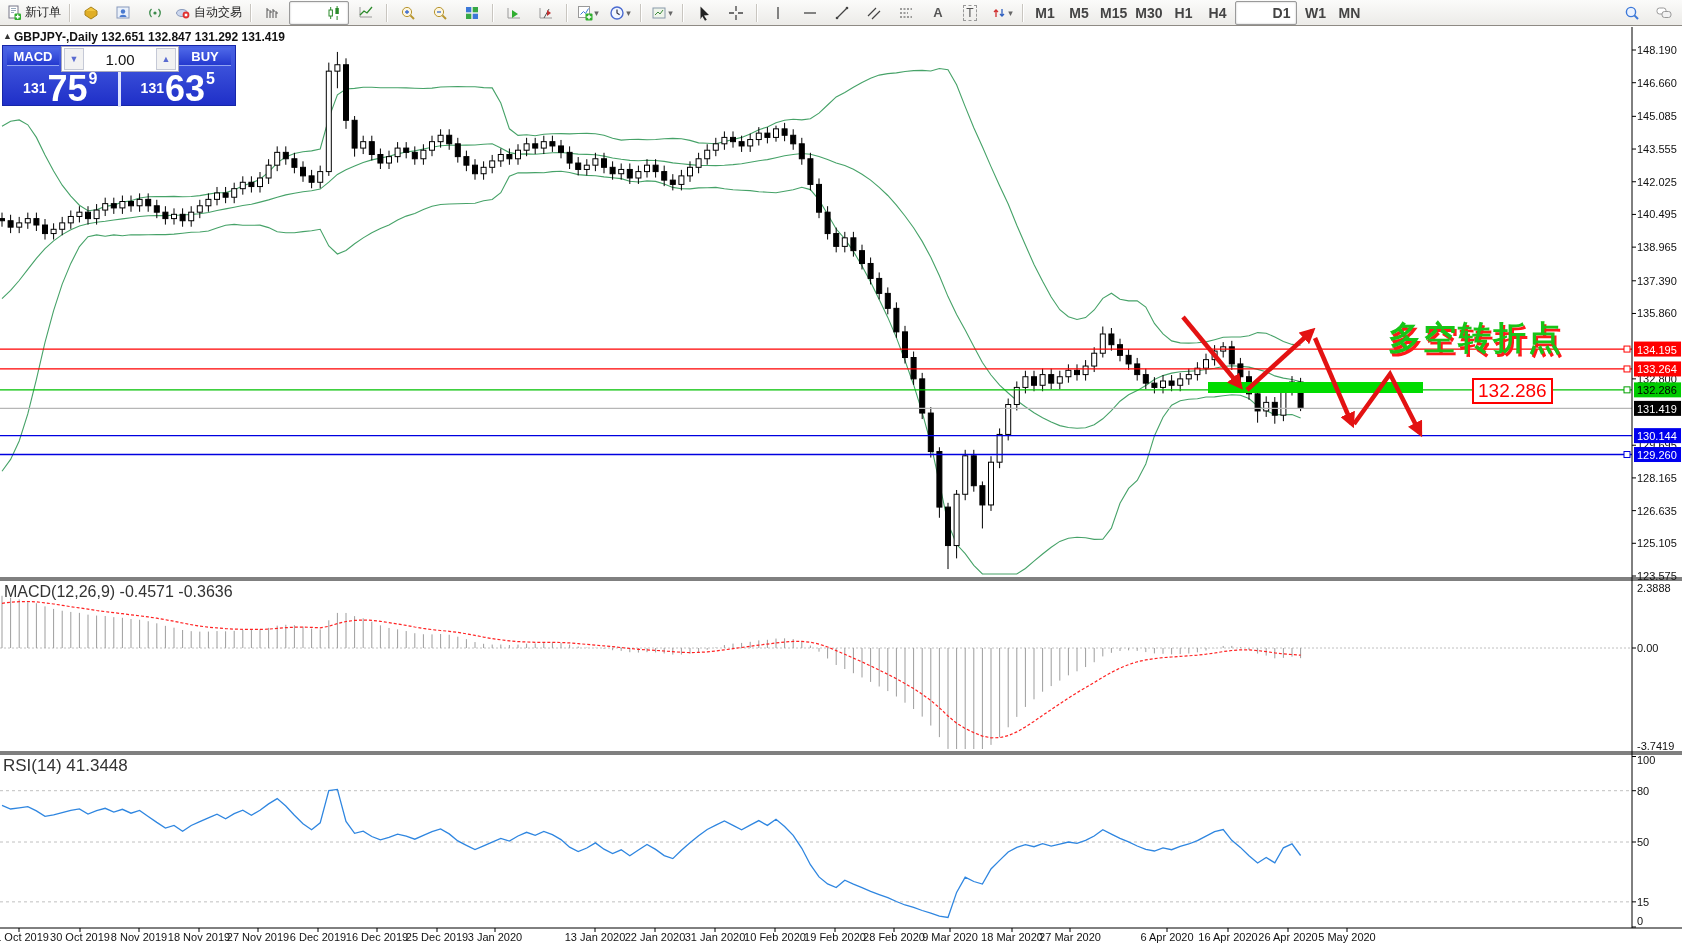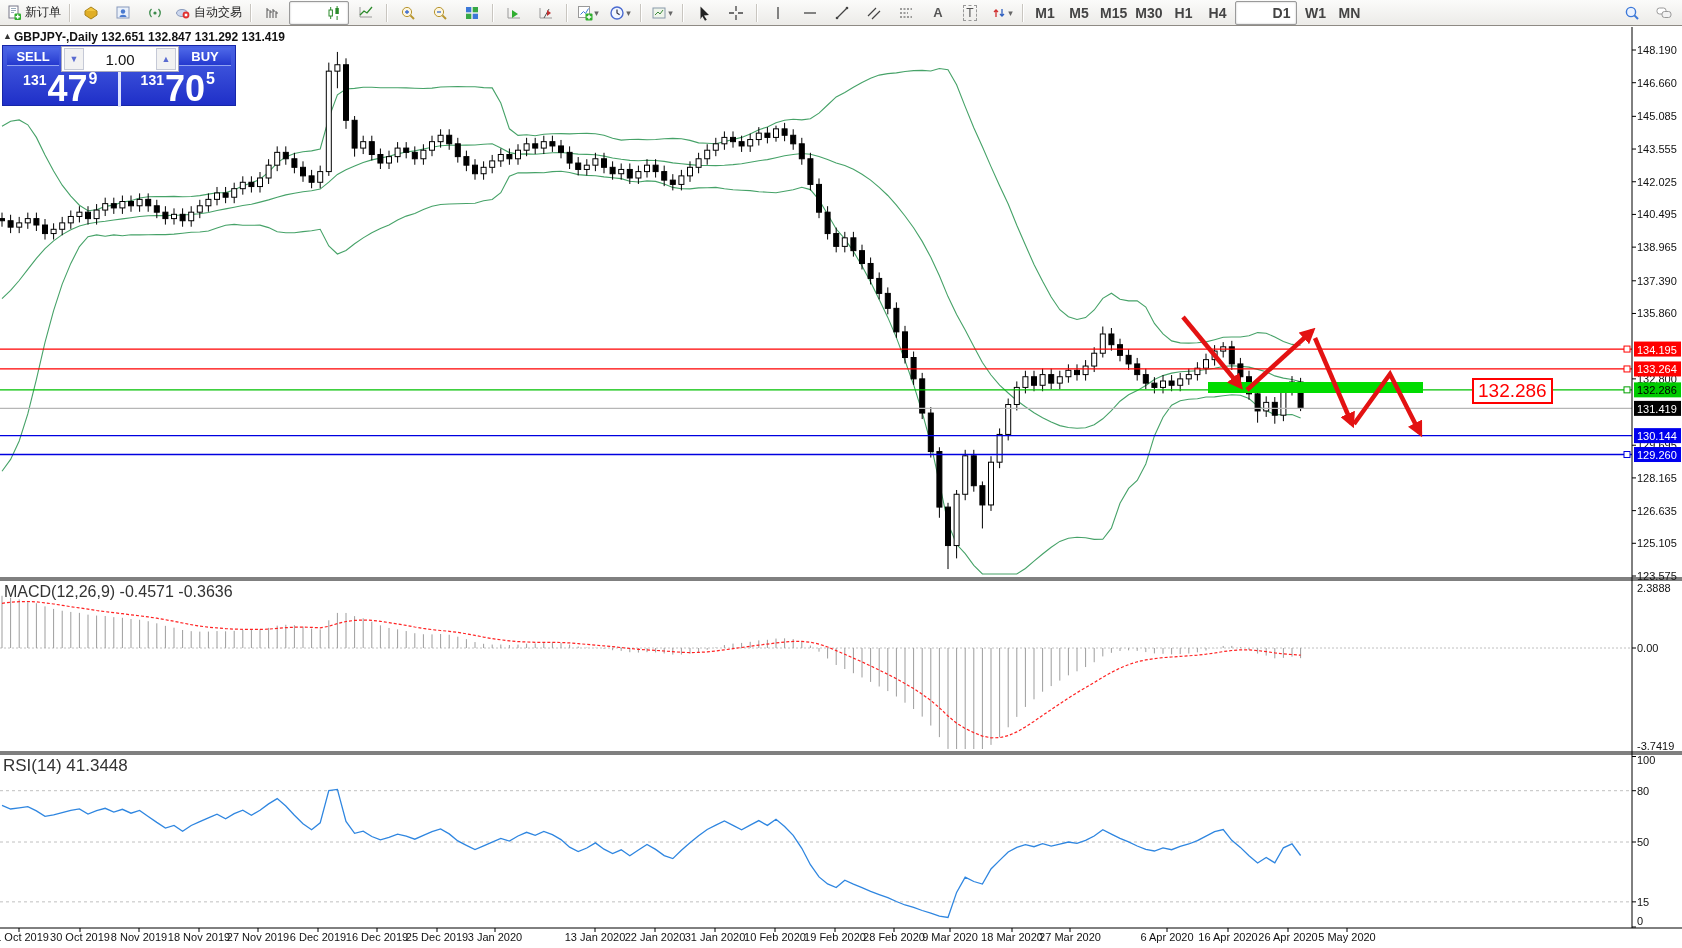--- a/index.html
+++ b/index.html
@@ -37,21 +37,21 @@
   .vol{position:absolute;left:58px;top:0;width:118px;height:26px;background:#fff;border:1px solid #aab;
     box-sizing:border-box;display:flex;align-items:center;z-index:5;}
   .spin{width:18px;height:20px;background:#f2f2f2;border:1px solid #c5c9d6;color:#5a6bd0;font-size:9px;
     display:flex;align-items:center;justify-content:center;margin:0 2px;}
   .vol input{flex:1;border:none;outline:none;font-size:15px;text-align:center;width:60px;
     font-family:"Liberation Sans",sans-serif;color:#111;}
   .oc-prices{display:flex;height:39px;}
   .oc-cell{flex:1;position:relative;display:flex;align-items:flex-end;justify-content:center;
     padding-bottom:3px;background:linear-gradient(#3putting?0,#000 0) ;}
   .oc-gap{width:3px;background:#dfe4ff;}
-  .pr-small{font-size:14px;font-weight:bold;margin:0 1px 16px 0;}
+  .pr-small{font-size:14px;font-weight:bold;margin:0 1px 8px 0;}
   .pr-big{font-size:36px;font-weight:bold;line-height:30px;}
   .pr-sup{font-size:16px;font-weight:bold;margin:0 0 16px 1px;}
   .icon16{width:16px;height:16px;display:block;}
 </style>
 </head>
 <body>
 <div id="app">
 
 <div id="toolbar">
   <div class="tbtn">
@@ -842,40 +842,41 @@
       <text x="1288" y="941" fill="#111" font-size="11" font-family="&quot;Liberation Sans&quot;,sans-serif" text-anchor="middle">26 Apr 2020</text>
       <line x1="1288" x2="1288" y1="928" y2="932" stroke="#000"></line>
       <text x="1347" y="941" fill="#111" font-size="11" font-family="&quot;Liberation Sans&quot;,sans-serif" text-anchor="middle">5 May 2020</text>
       <line x1="1347" x2="1347" y1="928" y2="932" stroke="#000"></line>
     </svg>
 
 <div class="overlay" id="collapse">▲</div>
 <div class="overlay" id="chart-title">GBPJPY-,Daily  132.651 132.847 131.292 131.419</div>
 <div class="overlay" id="macd-label">MACD(12,26,9) -0.4571 -0.3636</div>
 <div class="overlay" id="rsi-label">RSI(14) 41.3448</div>
+<div class="overlay" id="turn-text">多空转折点</div>
 <div class="overlay" id="price-tag">132.286</div>
 
 <div class="overlay" id="oneclick">
   <div class="oc-top">
-    <button class="oc-btn" id="sell-btn">SELL</button>
+    <button class="oc-btn" id="sell-btn">MACD</button>
     <div class="vol">
       <div class="spin">▼</div>
       <input value="1.00" style="">
       <div class="spin">▲</div>
     </div>
     <button class="oc-btn" id="buy-btn">BUY</button>
   </div>
   <div class="oc-prices">
     <div class="oc-cell">
       <span class="pr-small">131</span>
-      <span class="pr-big">47</span>
+      <span class="pr-big">75</span>
       <span class="pr-sup">9</span>
     </div>
     <div class="oc-gap"></div>
     <div class="oc-cell">
       <span class="pr-small">131</span>
-      <span class="pr-big">70</span>
+      <span class="pr-big">63</span>
       <span class="pr-sup">5</span>
     </div>
   </div>
 </div>
 
 </div>
 
 </body></html>

